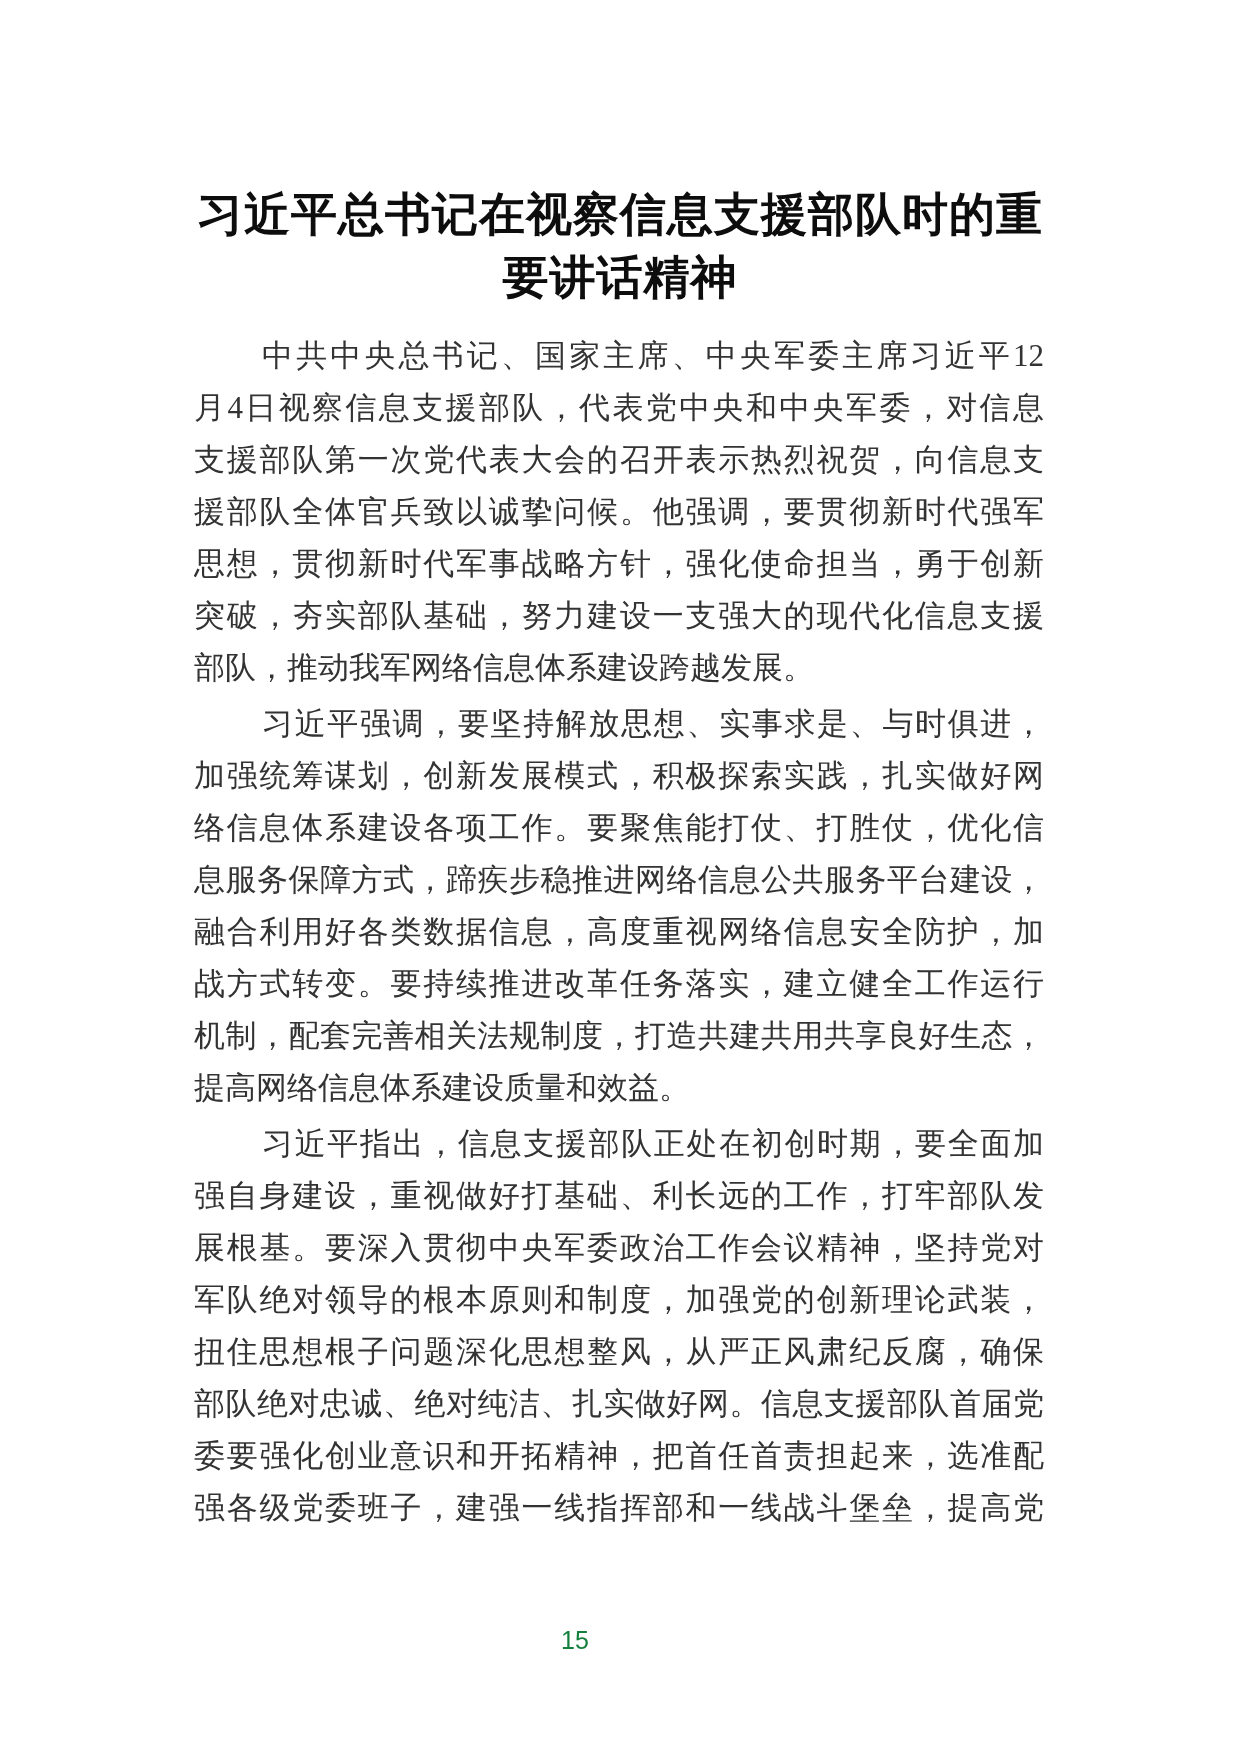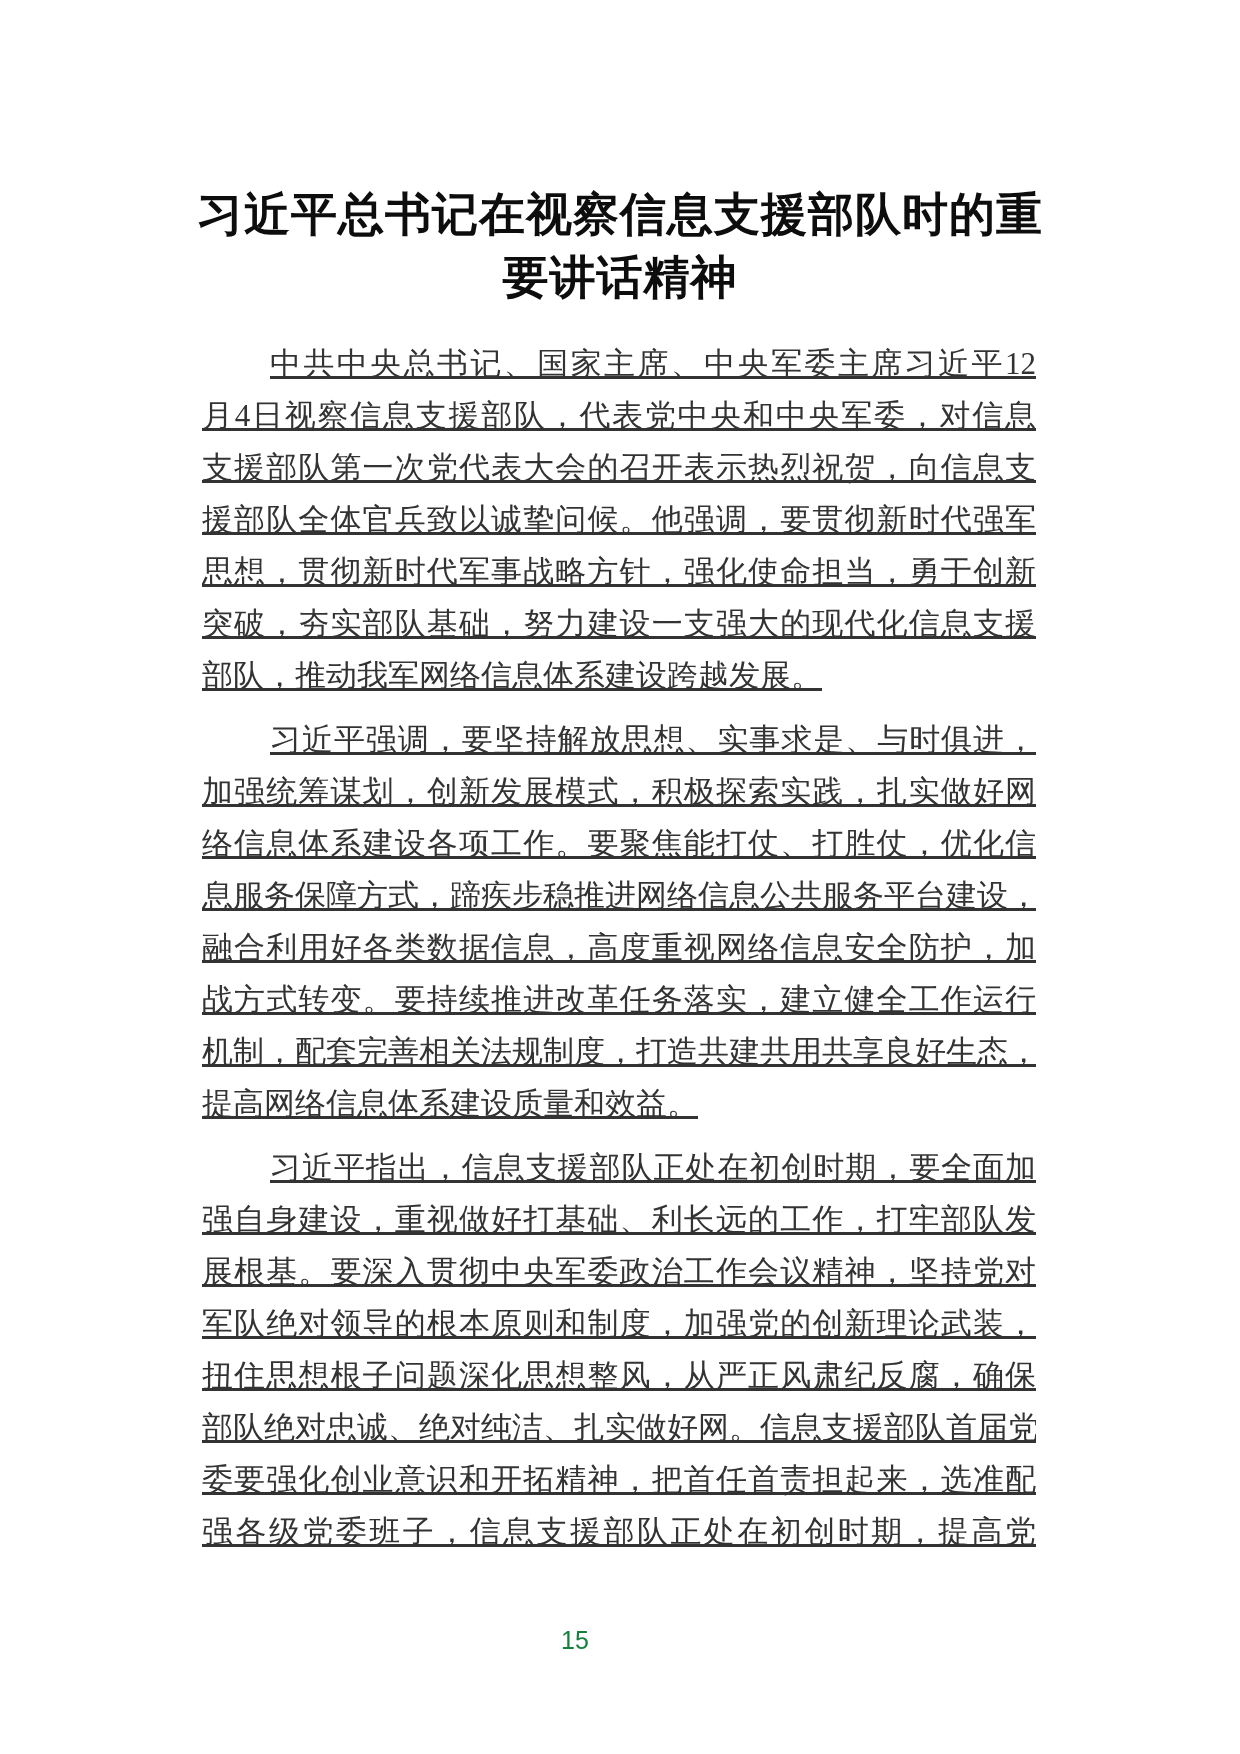--- a/index.html
+++ b/index.html
@@ -32,23 +32,22 @@
   .doc-body {
     position: absolute;
     top: 326px;
     left: 190px;
     width: 858px;
     font-size: 31px;
     line-height: 52px;
     color: var(--text-color, #333333);
   }
   .paragraph {
-    margin: 12px;
+    margin: 4px;
     padding: 0;
-    text-decoration: underline;
   }
   .line {
     height: 52px;
     text-align: justify;
     text-align-last: justify;
     text-justify: inter-character;
     white-space: nowrap;
     overflow: hidden;
   }
   .line.indent {
@@ -99,19 +98,19 @@
         <div class="line short-last">提高网络信息体系建设质量和效益。</div>
       </div>
       <div class="paragraph">
         <div class="line indent">习近平指出，信息支援部队正处在初创时期，要全面加</div>
         <div class="line">强自身建设，重视做好打基础、利长远的工作，打牢部队发</div>
         <div class="line">展根基。要深入贯彻中央军委政治工作会议精神，坚持党对</div>
         <div class="line">军队绝对领导的根本原则和制度，加强党的创新理论武装，</div>
         <div class="line">扭住思想根子问题深化思想整风，从严正风肃纪反腐，确保</div>
         <div class="line">部队绝对忠诚、绝对纯洁、扎实做好网。信息支援部队首届党</div>
         <div class="line">委要强化创业意识和开拓精神，把首任首责担起来，选准配</div>
-        <div class="line">强各级党委班子，信息支援部队正处在初创时期，提高党</div>
+        <div class="line">强各级党委班子，建强一线指挥部和一线战斗堡垒，提高党</div>
       </div>
     </div>
 
   <div class="page-number">15</div>
 
 </div>
 
 </body></html>

